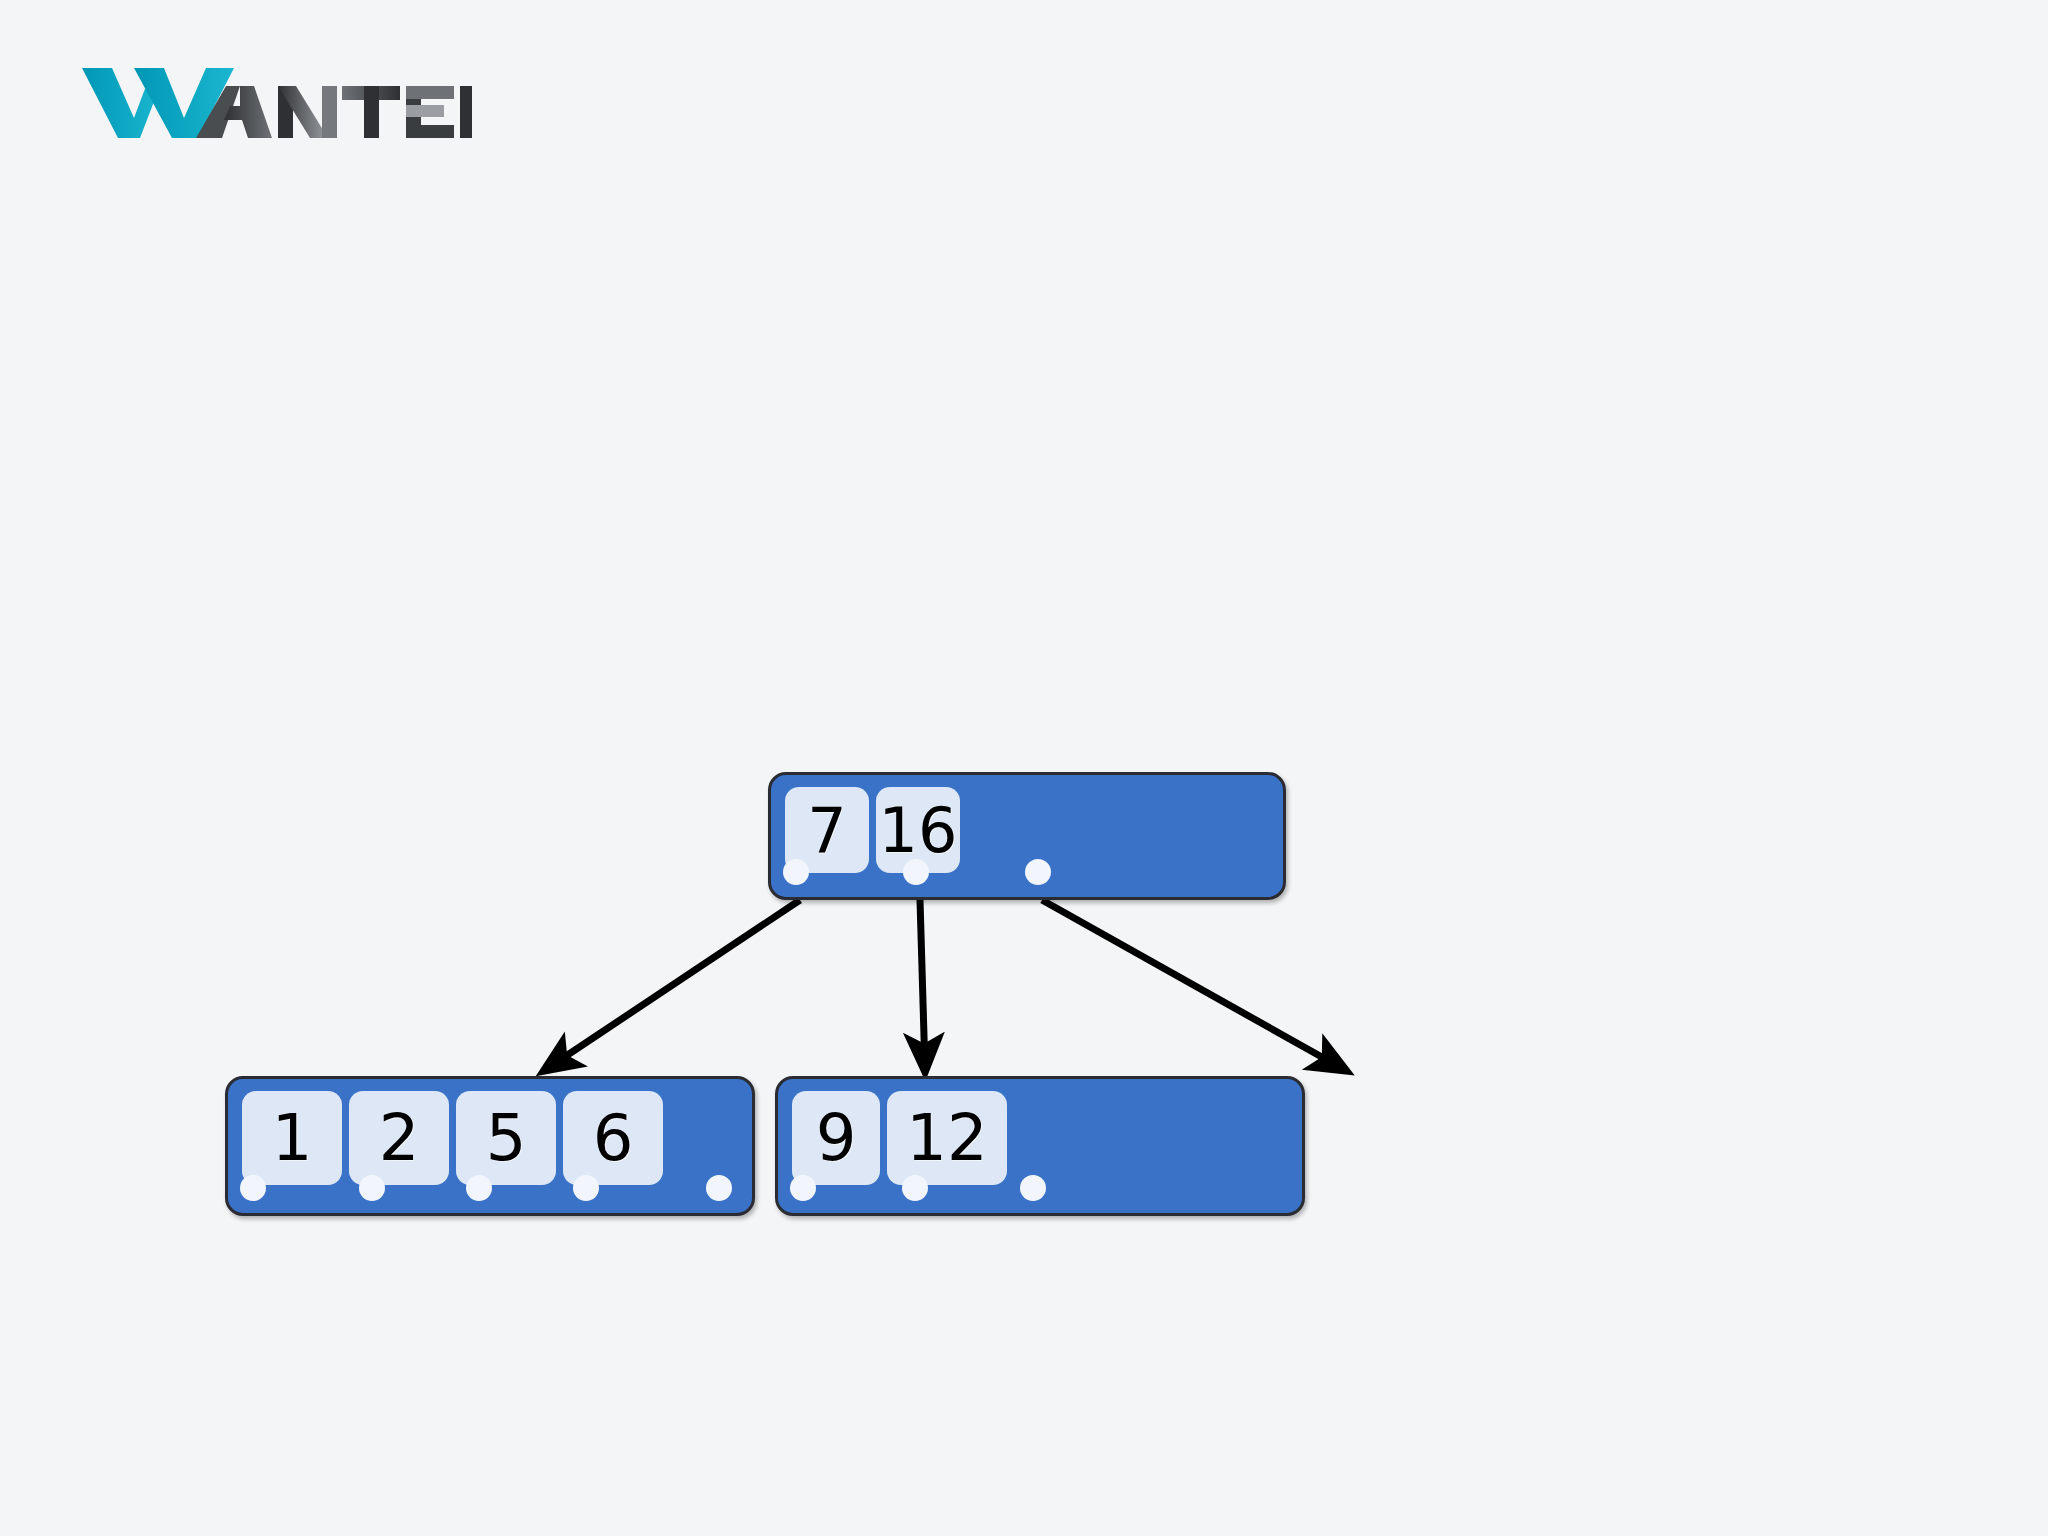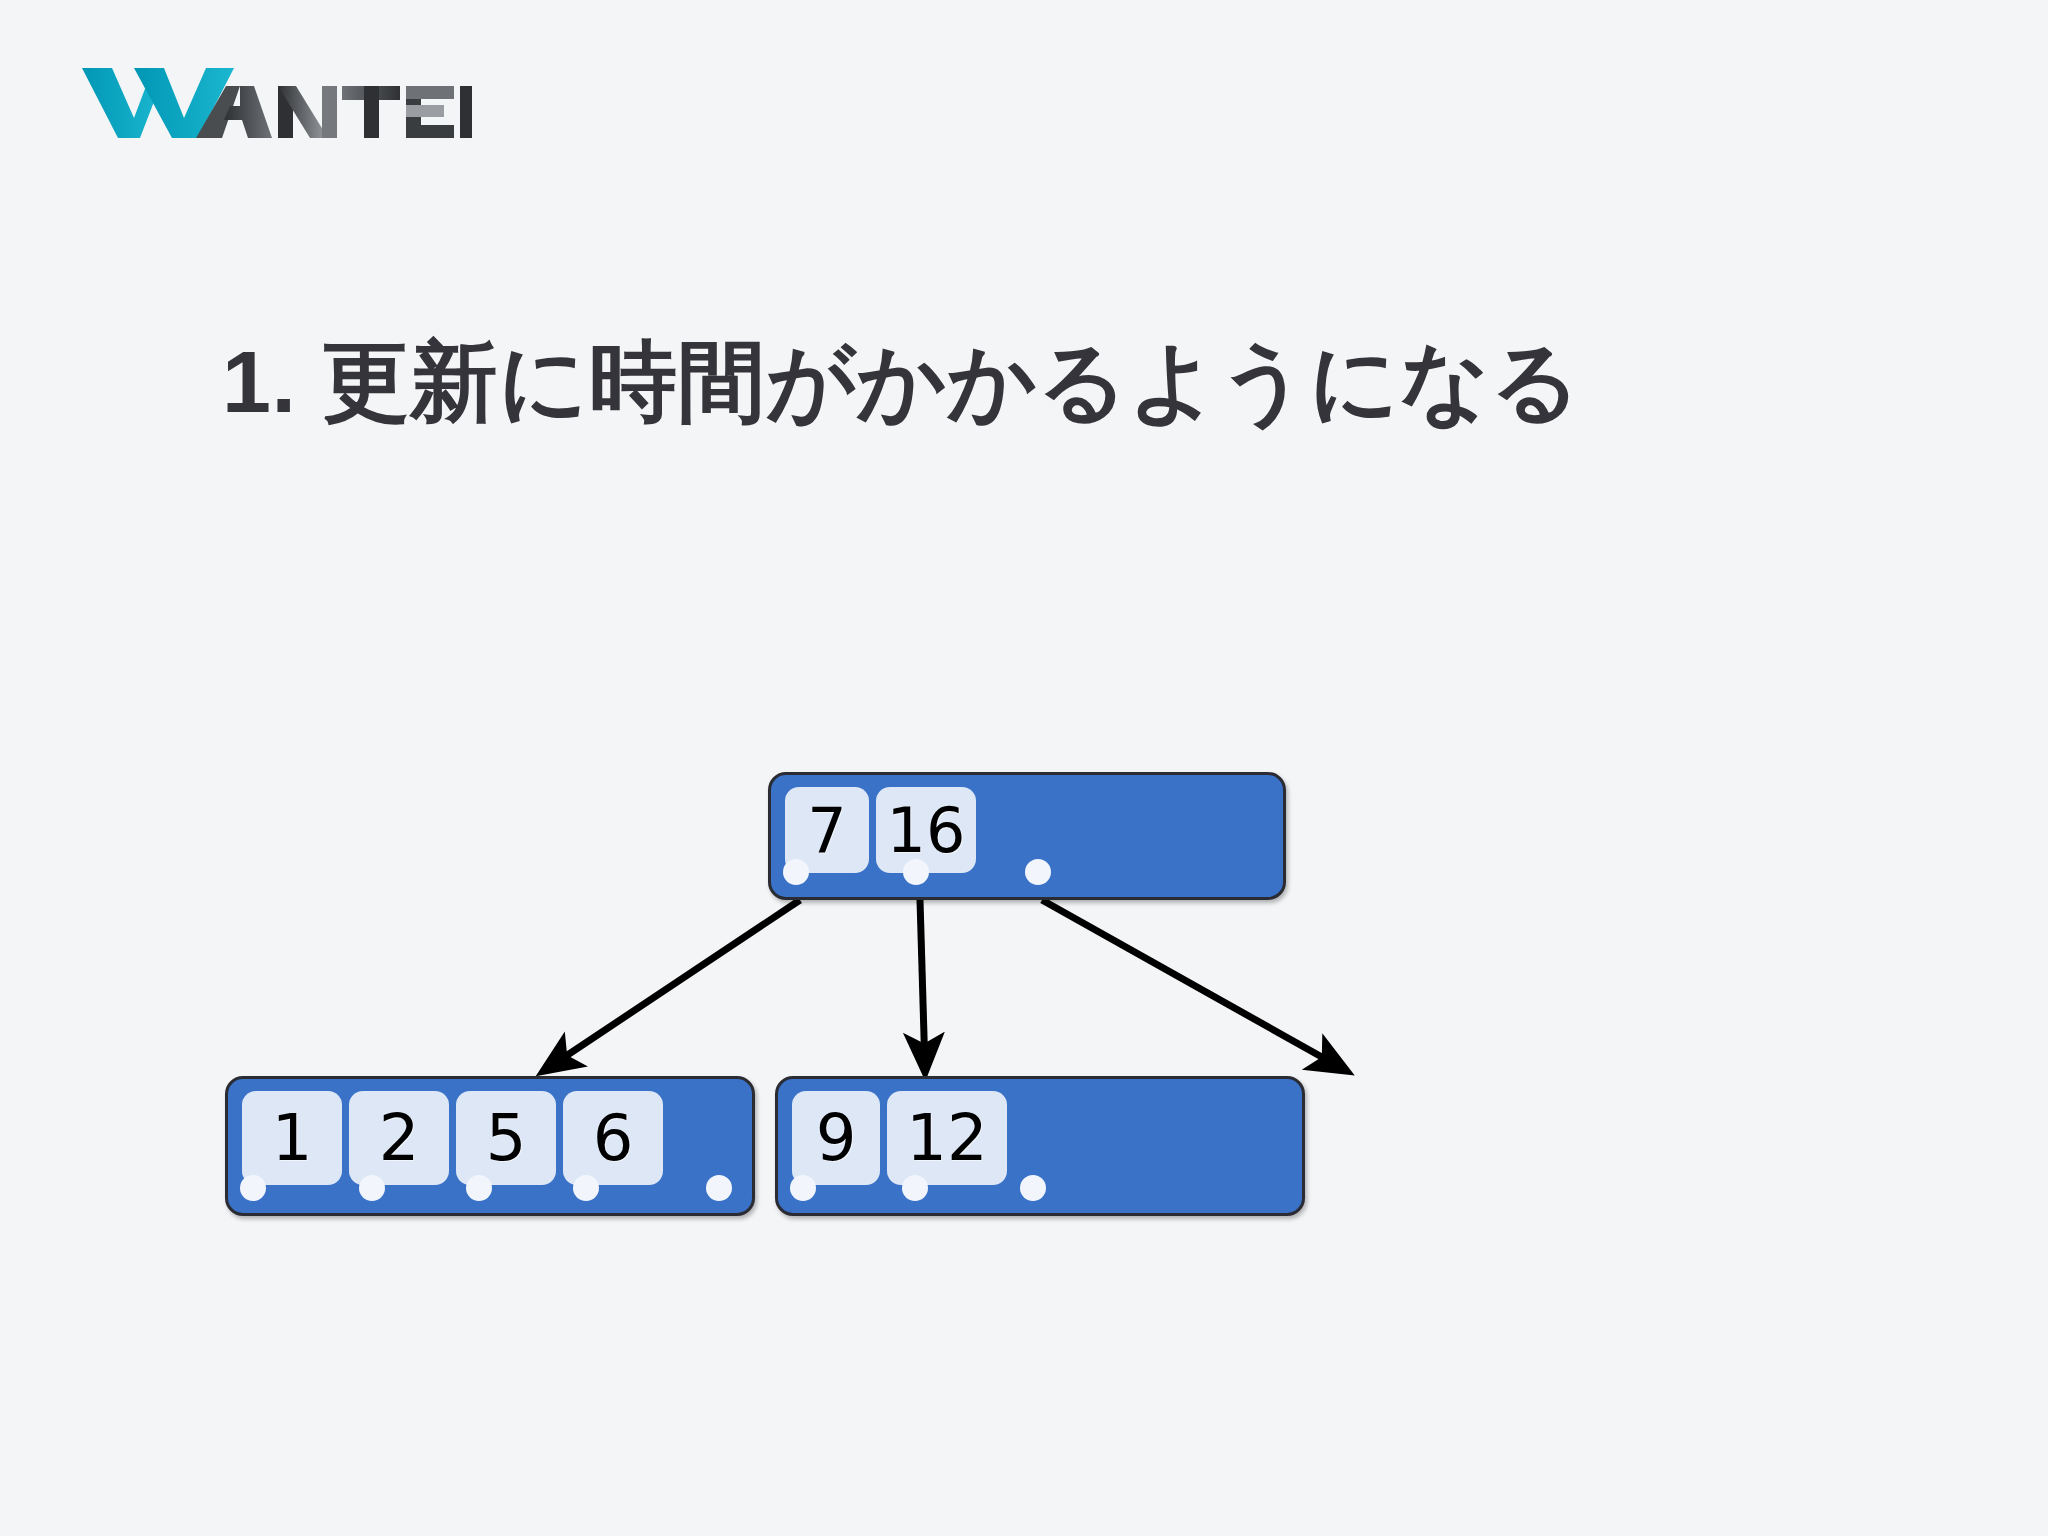--- a/index.html
+++ b/index.html
@@ -175,42 +175,41 @@
         <rect x="334" y="63" width="48" height="13" fill="#3a3d40"></rect>
       </g>
 
       <g>
         <path d="M388,24 h6 a26,26 0 0 1 0,52 h-6 v-13 h6 a13,13 0 0 0 0,-26 h-6 z" fill="url(#gD)"></path>
         <rect x="388" y="24" width="14" height="52" fill="#2e3033"></rect>
       </g>
     </svg>
   </div>
 
-  <div class="headline">1. 更新に時間がかかるようになる</div>
 
 
   <div class="diagram">
 
     <svg width="2048" height="1536" aria-hidden="true">
       <defs>
         <marker id="arrowhead" markerWidth="7" markerHeight="7" refX="5.4" refY="3" orient="auto" markerUnits="strokeWidth">
           <path d="M0,0 L7,3 L0,6 L1.6,3 Z" fill="#000000"></path>
         </marker>
       </defs>
 
       <line x1="800" y1="900" x2="545" y2="1070" stroke="#000000" stroke-width="7" marker-end="url(#arrowhead)"></line>
 
       <line x1="920" y1="900" x2="925" y2="1070" stroke="#000000" stroke-width="7" marker-end="url(#arrowhead)"></line>
 
       <line x1="1042" y1="900" x2="1345" y2="1070" stroke="#000000" stroke-width="7" marker-end="url(#arrowhead)"></line>
     </svg>
 
     <div class="btree-node" style="left:768px; top:772px; width:518px; height:128px;">
       <div class="key-cell" style="width:84px; height:86px; font-size:62px;">7</div>
-      <div class="key-cell" style="width:100px; height:86px; font-size:62px;">16</div>
+      <div class="key-cell" style="width:84px; height:86px; font-size:62px;">16</div>
       <div class="ptr-dot" style="left:12px;  bottom:12px;"></div>
       <div class="ptr-dot" style="left:132px; bottom:12px;"></div>
       <div class="ptr-dot" style="left:254px; bottom:12px;"></div>
     </div>
 
     <div class="btree-node" style="left:225px; top:1076px; width:530px; height:140px;">
       <div class="key-cell" style="width:100px; height:94px; font-size:64px;">1</div>
       <div class="key-cell" style="width:100px; height:94px; font-size:64px;">2</div>
       <div class="key-cell" style="width:100px; height:94px; font-size:64px;">5</div>
       <div class="key-cell" style="width:100px; height:94px; font-size:64px;">6</div>

